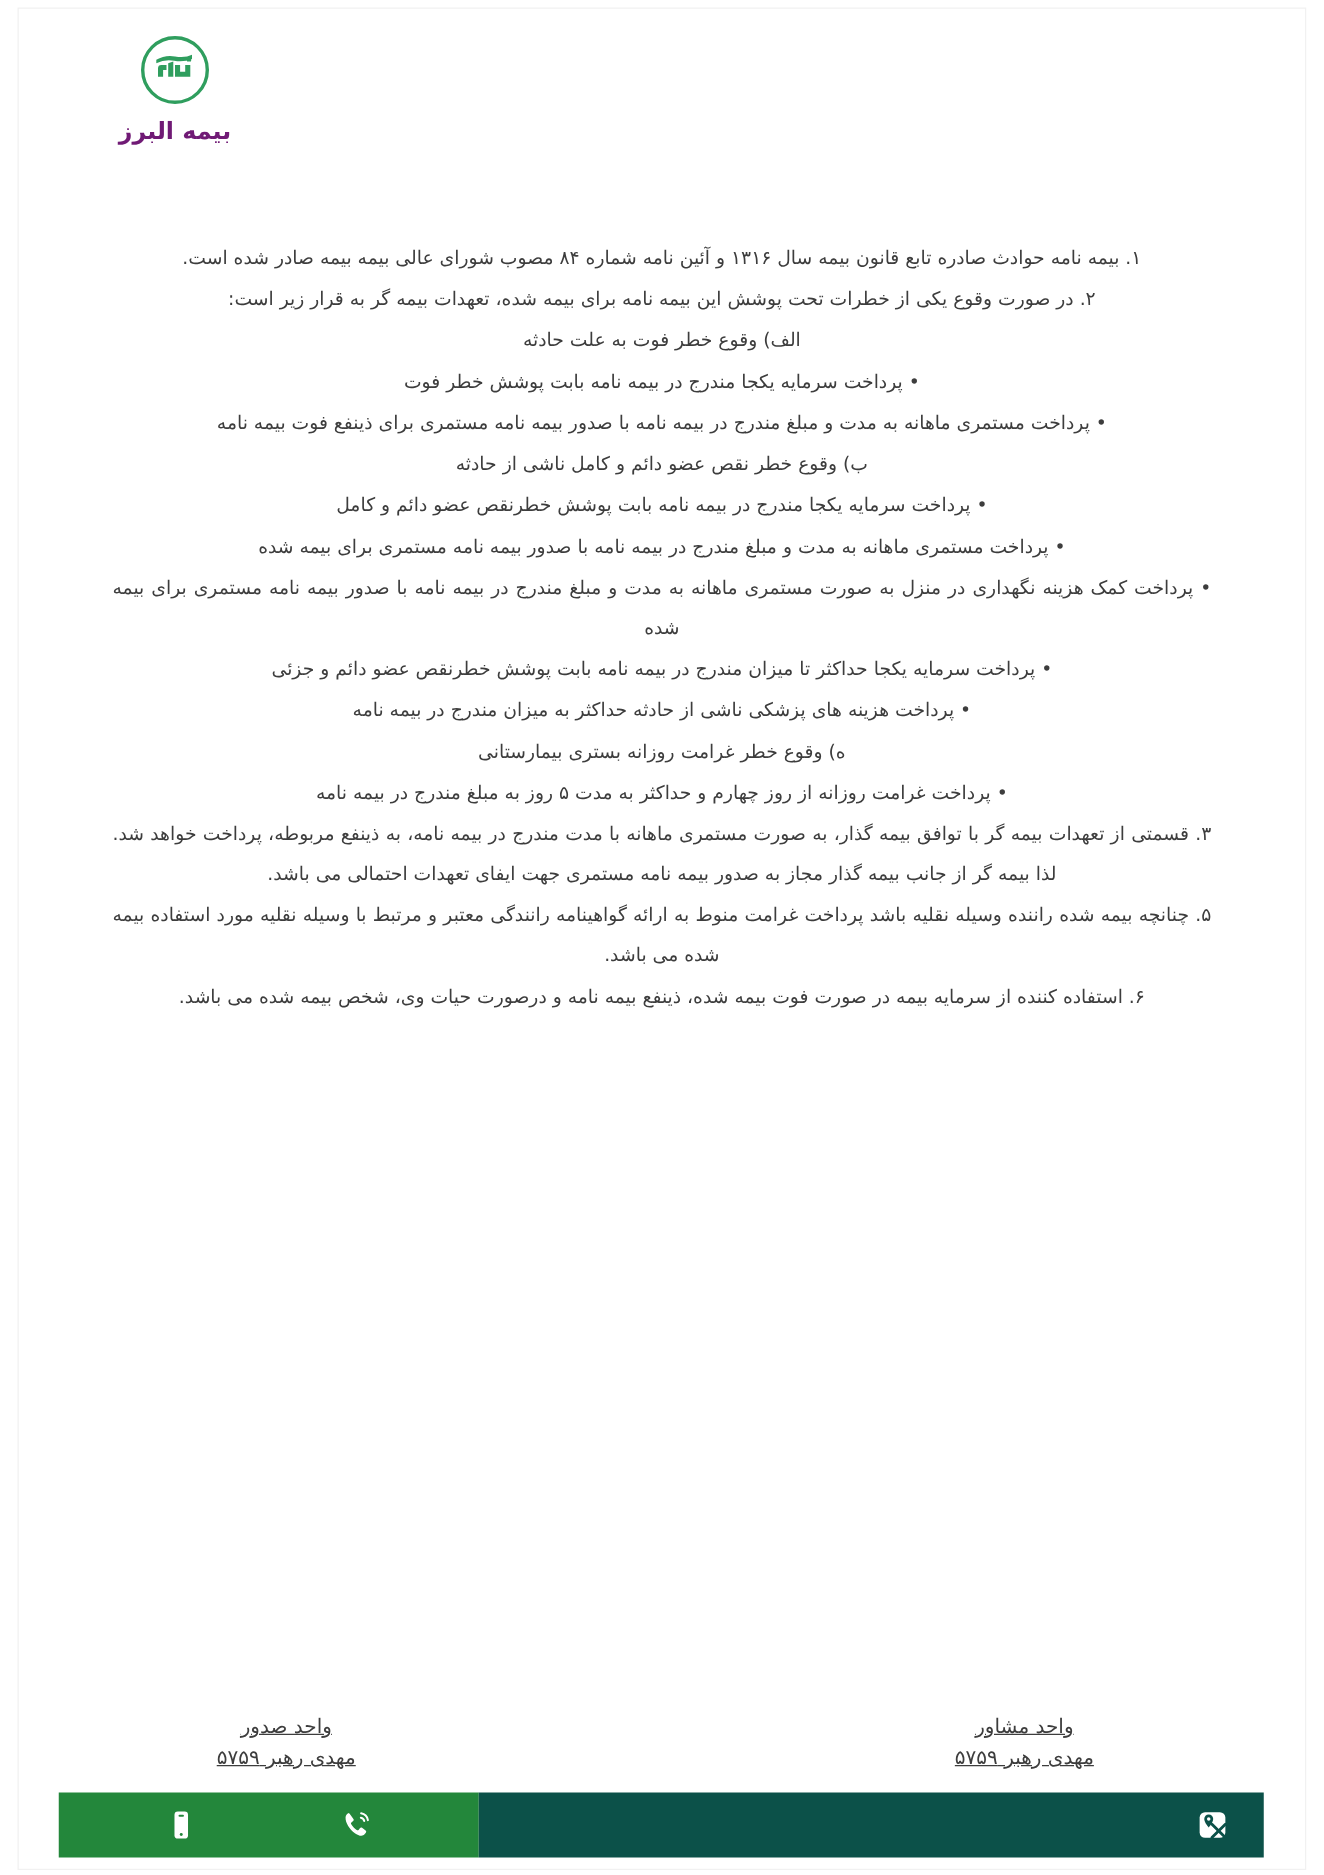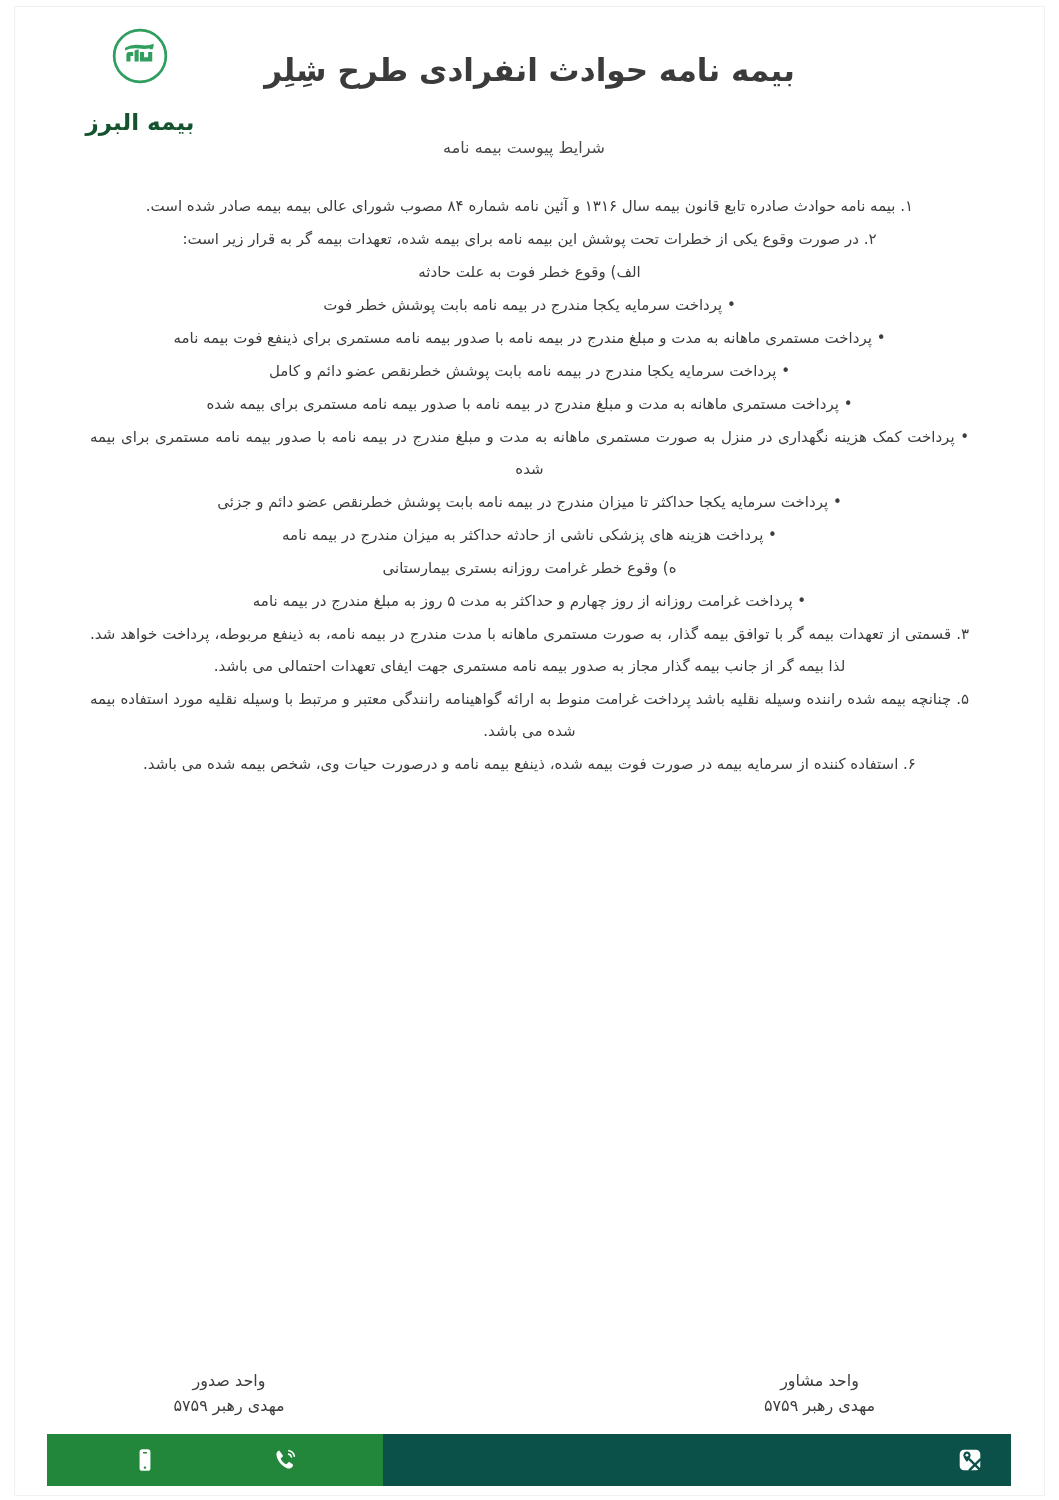--- a/index.html
+++ b/index.html
@@ -48,24 +48,24 @@
     width: 170px;
     text-align: center;
   }
   .logo-mark {
     width: 68px;
     height: 68px;
     margin: 0 auto;
     display: block;
   }
   .logo-word {
-    margin-top: 19px;
-    font-size: 23px;
+    margin-top: 4px;
+    font-size: 19px;
     font-weight: bold;
-    color: #14532d;
+    color: #701a75;
     letter-spacing: 0px;
     direction: rtl;
   }
 
   .doc-title {
     position: absolute;
     right: 0;
     left: 0;
     top: 52px;
     text-align: center;
@@ -123,20 +123,21 @@
     height: 60px;
     direction: rtl;
   }
   .sign-block {
     position: absolute;
     text-align: center;
     font-size: 16px;
     line-height: 25px;
     color: #3d3d3d;
     direction: rtl;
+    text-decoration: underline;
   }
   .sign-issuer { right: 720px; width: 220px; }
   .sign-advisor { right: 100px; left: 680px; width: auto; }
   .sign-title { display: block; }
   .sign-name { display: block; text-align: center; }
 
   
   .bottom-bar {
     position: absolute;
     left: 47px;
@@ -185,31 +186,30 @@
           <path d="M30 58 L30 48 Q30 44 34 44 L40 44 L40 50 L36 50 L36 58 Z"></path>
           <path d="M42 58 L42 42 L48 40 L48 58 Z"></path>
           <path d="M50 58 L50 44 L56 44 L56 52 L62 52 L62 44 L68 44 L68 58 Z"></path>
           <path d="M28 38 Q38 32 50 34 Q62 36 70 32 L70 37 Q60 41 49 39 Q38 37 28 42 Z"></path>
           <rect x="64" y="36" width="5" height="4" rx="1"></rect>
         </g>
       </svg>
       <div class="logo-word">بیمه البرز</div>
     </div>
 
-    <div class="doc-title">بیمه نامه حوادث انفرادی طرح شِلِر</div>
-  </div>
-
-  <div class="subtitle">شرایط پیوست بیمه نامه</div>
+  </div>
+
 
   <div class="content">
     <p class="para">۱. بیمه نامه حوادث صادره تابع قانون بیمه سال ۱۳۱۶ و آئین نامه شماره ۸۴ مصوب شورای عالی بیمه بیمه صادر شده است.</p>
     <p class="para">۲. در صورت وقوع یکی از خطرات تحت پوشش این بیمه نامه برای بیمه شده، تعهدات بیمه گر به قرار زیر است:</p>
     <p class="para sub">الف) وقوع خطر فوت به علت حادثه</p>
     <p class="para bullet">• پرداخت سرمایه یکجا مندرج در بیمه نامه بابت پوشش خطر فوت</p>
     <p class="para bullet">• پرداخت مستمری ماهانه به مدت و مبلغ مندرج در بیمه نامه با صدور بیمه نامه مستمری برای ذینفع فوت بیمه نامه</p>
+    <p class="para sub">ب) وقوع خطر نقص عضو دائم و کامل ناشی از حادثه</p>
     <p class="para bullet">• پرداخت سرمایه یکجا مندرج در بیمه نامه بابت پوشش خطرنقص عضو دائم و کامل</p>
     <p class="para bullet">• پرداخت مستمری ماهانه به مدت و مبلغ مندرج در بیمه نامه با صدور بیمه نامه مستمری برای بیمه شده</p>
     <p class="para bullet">• پرداخت کمک هزینه نگهداری در منزل به صورت  مستمری ماهانه به مدت و مبلغ مندرج در بیمه نامه با صدور بیمه نامه مستمری برای بیمه شده</p>
     <p class="para bullet">• پرداخت سرمایه یکجا حداکثر تا میزان مندرج در بیمه نامه بابت پوشش خطرنقص عضو دائم و جزئی</p>
     <p class="para bullet">• پرداخت هزینه های پزشکی ناشی از حادثه حداکثر به میزان مندرج در بیمه نامه</p>
     <p class="para sub">ه) وقوع خطر غرامت روزانه بستری بیمارستانی</p>
     <p class="para bullet">• پرداخت غرامت روزانه از روز چهارم و حداکثر به مدت ۵ روز به مبلغ مندرج در بیمه نامه</p>
     <p class="para">۳. قسمتی از تعهدات بیمه گر با توافق بیمه گذار، به صورت مستمری ماهانه با مدت مندرج در بیمه نامه، به ذینفع مربوطه، پرداخت خواهد شد. لذا بیمه گر از جانب بیمه گذار مجاز به صدور بیمه نامه مستمری جهت ایفای تعهدات احتمالی می باشد.</p>
     <p class="para">۵. چنانچه بیمه شده راننده وسیله نقلیه باشد پرداخت غرامت منوط به ارائه گواهینامه رانندگی معتبر و مرتبط با وسیله نقلیه مورد استفاده بیمه شده می باشد.</p>
     <p class="para">۶. استفاده کننده از سرمایه بیمه در صورت فوت بیمه شده، ذینفع بیمه نامه و درصورت حیات وی، شخص بیمه شده می باشد.</p>

